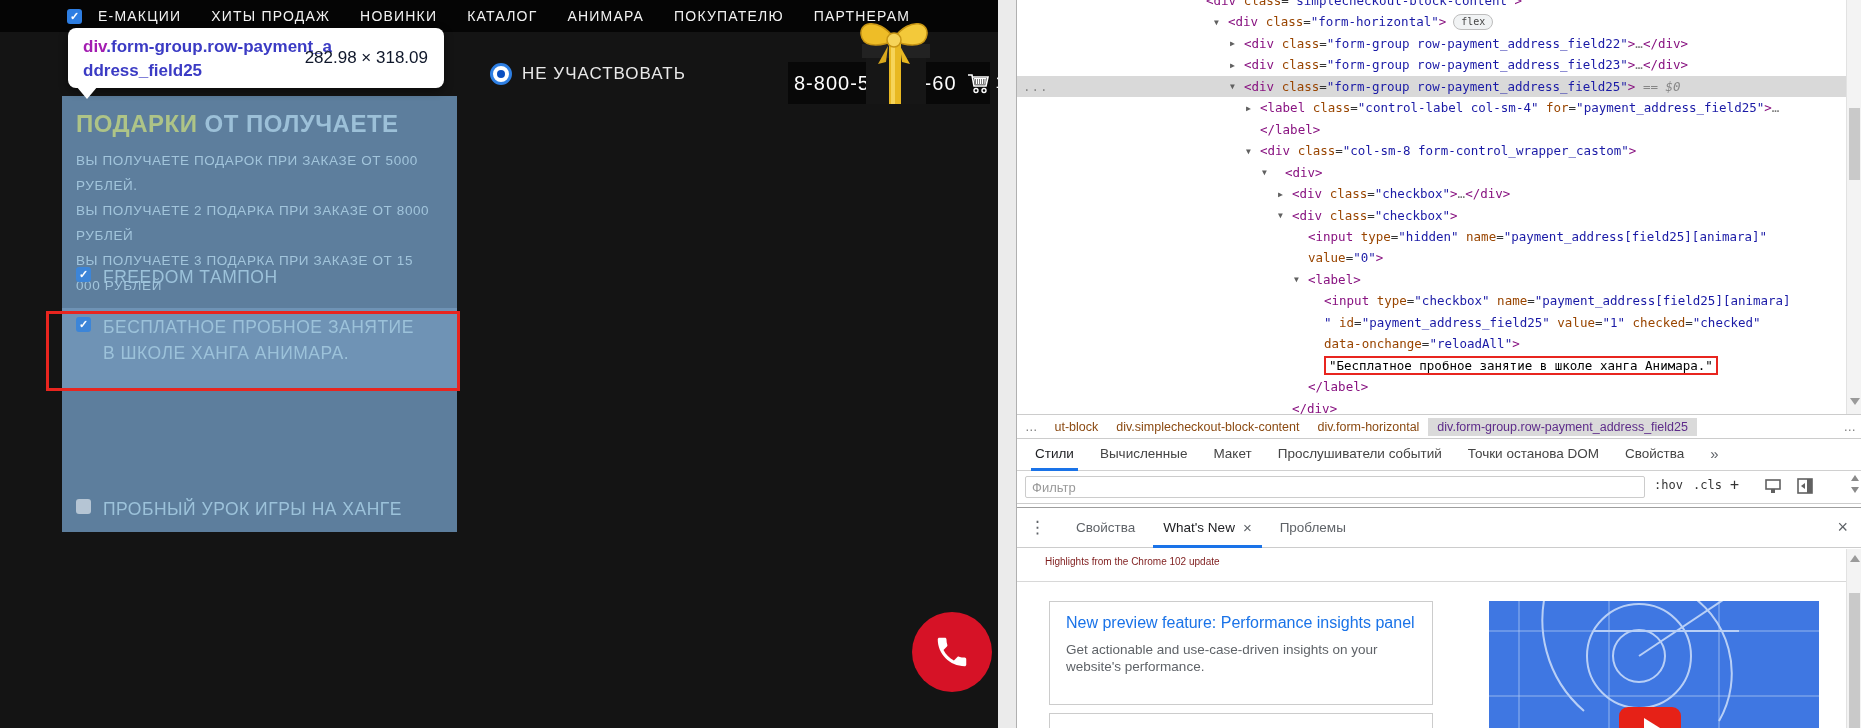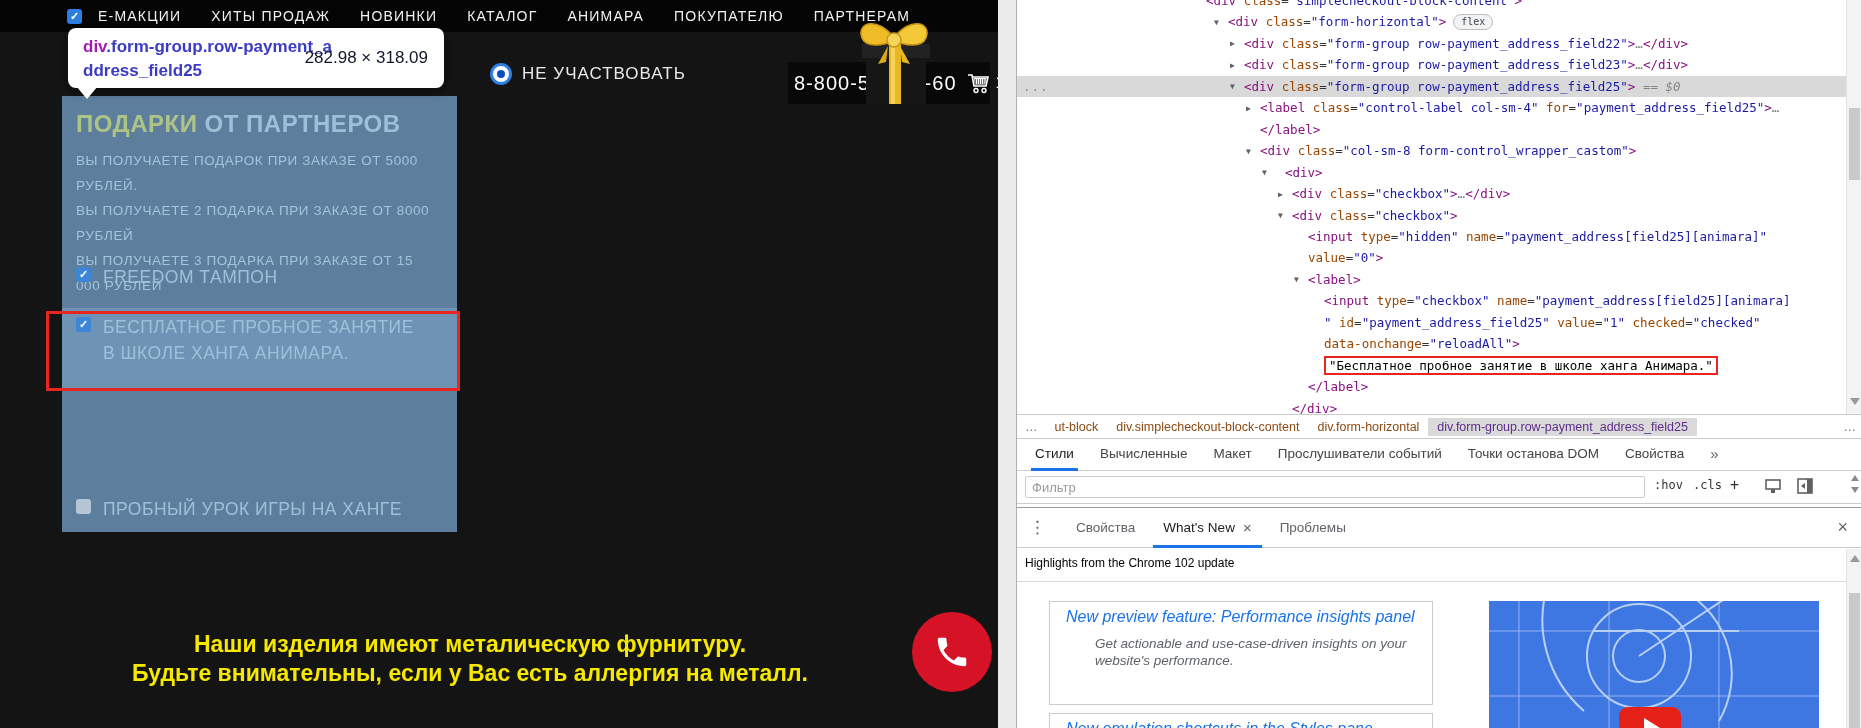--- a/index.html
+++ b/index.html
@@ -83,25 +83,25 @@
   .toolicon{position:absolute;top:6px;width:18px;height:18px;}
   
   #drawer{position:absolute;left:0;top:507px;width:845px;height:221px;border-top:1px solid #9e9e9e;box-sizing:border-box;background:#fff;}
   #drawer-tabs{position:absolute;left:0;top:0;width:845px;height:40px;border-bottom:1px solid #ccc;box-sizing:border-box;display:flex;align-items:center;gap:28px;padding-left:12px;font-size:13.5px;color:#5f6368;}
   .kebab{color:#5f6368;font-size:17px;margin-right:2px;}
   .dtab{position:relative;height:40px;line-height:38px;white-space:nowrap;display:flex;align-items:center;gap:8px;}
   .dtab.active{color:#202124;}
   .dtab.active:after{content:"";position:absolute;left:-10px;right:-10px;bottom:0;height:3px;background:#1a73e8;}
   .dtab .tclose{color:#5f6368;font-size:15px;}
   #drawer-close{position:absolute;right:14px;top:10px;color:#5f6368;font-size:18px;line-height:18px;}
-  #wn-header{position:absolute;left:8px;top:48px;font-size:12px;color:#000000;}
+  #wn-header{position:absolute;left:28px;top:48px;font-size:10px;color:#7f1d1d;}
   #wn-divider{position:absolute;left:0;top:73px;width:845px;height:1px;background:#d8d8d8;}
-  .wn-card{position:absolute;left:32px;width:384px;border:1px solid #ccc;box-sizing:border-box;padding:0 16px;background:#fff;font-style:italic;}
+  .wn-card{position:absolute;left:32px;width:384px;border:1px solid #ccc;box-sizing:border-box;padding:6px 16px;background:#fff;}
   .wn-card .ct{color:#1a73e8;font-size:16px;line-height:29px;}
-  .wn-card .cb{color:#5f6368;font-size:13.5px;line-height:17px;margin-top:4px;margin-left:29px;}
+  .wn-card .cb{color:#5f6368;font-size:13.5px;line-height:17px;margin-top:4px;}
   #wn-video{position:absolute;left:472px;top:93px;width:330px;height:128px;background:#3f77e2;overflow:hidden;}
   #wn-play{position:absolute;left:130px;top:106px;width:62px;height:42px;background:#e62117;border-radius:9px;display:flex;align-items:center;justify-content:center;}
   #wn-play .tri{width:0;height:0;border-left:16px solid #fff;border-top:10px solid transparent;border-bottom:10px solid transparent;margin-left:4px;}
   
   #dw-sb{position:absolute;left:829px;top:41px;width:16px;height:180px;background:#f3f3f3;border-left:1px solid #e2e2e2;box-sizing:border-box;}
   #dw-sb .up{position:absolute;left:3px;top:6px;width:0;height:0;border-left:5px solid transparent;border-right:5px solid transparent;border-bottom:7px solid #9a9a9a;}
   #dw-sb .thumb{position:absolute;left:2px;top:44px;width:11px;height:136px;background:#c9c9c9;}
 </style>
 </head>
 <body>
@@ -117,21 +117,21 @@
         <span class="nav-item">ХИТЫ ПРОДАЖ</span>
         <span class="nav-item">НОВИНКИ</span>
         <span class="nav-item">КАТАЛОГ</span>
         <span class="nav-item">АНИМАРА</span>
         <span class="nav-item">ПОКУПАТЕЛЮ</span>
         <span class="nav-item">ПАРТНЕРАМ</span>
       </div>
 
     <div id="promo">
       <h2>
-        <span class="a">ПОДАРКИ</span><span class="b"> ОТ ПАРТНЕРОВ</span>
+        <span class="a">ПОДАРКИ</span><span class="b"> ОТ ПОЛУЧАЕТЕ</span>
       </h2>
       <div class="plines" id="promo-lines">ВЫ ПОЛУЧАЕТЕ ПОДАРОК ПРИ ЗАКАЗЕ ОТ 5000 РУБЛЕЙ.<br>ВЫ ПОЛУЧАЕТЕ 2 ПОДАРКА ПРИ ЗАКАЗЕ ОТ 8000 РУБЛЕЙ<br>ВЫ ПОЛУЧАЕТЕ 3 ПОДАРКА ПРИ ЗАКАЗЕ ОТ 15 000 РУБЛЕЙ</div>
       <div id="hl-overlay"></div>
 
     <div class="opt" style="top: 168px;">
           <span class="box on">✓</span>
           <span class="olbl">FREEDOM ТАМПОН</span>
         </div>
         <div class="opt" style="top: 218px;">
           <span class="box on">✓</span>
@@ -178,21 +178,20 @@
         <rect x="41" y="40" width="12" height="60" fill="#e8b822"></rect>
         <rect x="43" y="40" width="4" height="60" fill="#f6d45a"></rect>
         <path d="M46 34 C30 12, 8 18, 14 34 C18 44, 36 42, 46 36 Z" fill="#eebd27" stroke="#c79514" stroke-width="1.5"></path>
         <path d="M46 34 C62 12, 84 18, 78 34 C74 44, 56 42, 46 36 Z" fill="#f3c93a" stroke="#c79514" stroke-width="1.5"></path>
         <circle cx="46" cy="36" r="7" fill="#f6d45a" stroke="#c79514" stroke-width="1.5"></circle>
         <path d="M40 42 L30 60 L38 58 Z" fill="#d9a81e"></path>
         <path d="M52 42 L62 60 L54 58 Z" fill="#e8b822"></path>
       </svg>
     </div>
 
-    <div id="warning">Наши изделия имеют металическую фурнитуру.<br>Будьте внимательны, если у Вас есть аллергия на металл.</div>
 
     <div id="callbtn">
       <svg width="38" height="38" viewBox="0 0 24 24">
         <path fill="#fff" d="M6.62 10.79c1.44 2.83 3.76 5.14 6.59 6.59l2.2-2.2c.27-.27.67-.36 1.02-.24 1.12.37 2.33.57 3.57.57.55 0 1 .45 1 1V20c0 .55-.45 1-1 1-9.39 0-17-7.61-17-17 0-.55.45-1 1-1h3.5c.55 0 1 .45 1 1 0 1.25.2 2.45.57 3.57.11.35.03.74-.25 1.02l-2.2 2.2z"></path>
       </svg>
     </div>
   </div>
 
   <div id="page-scroll"></div>
 

